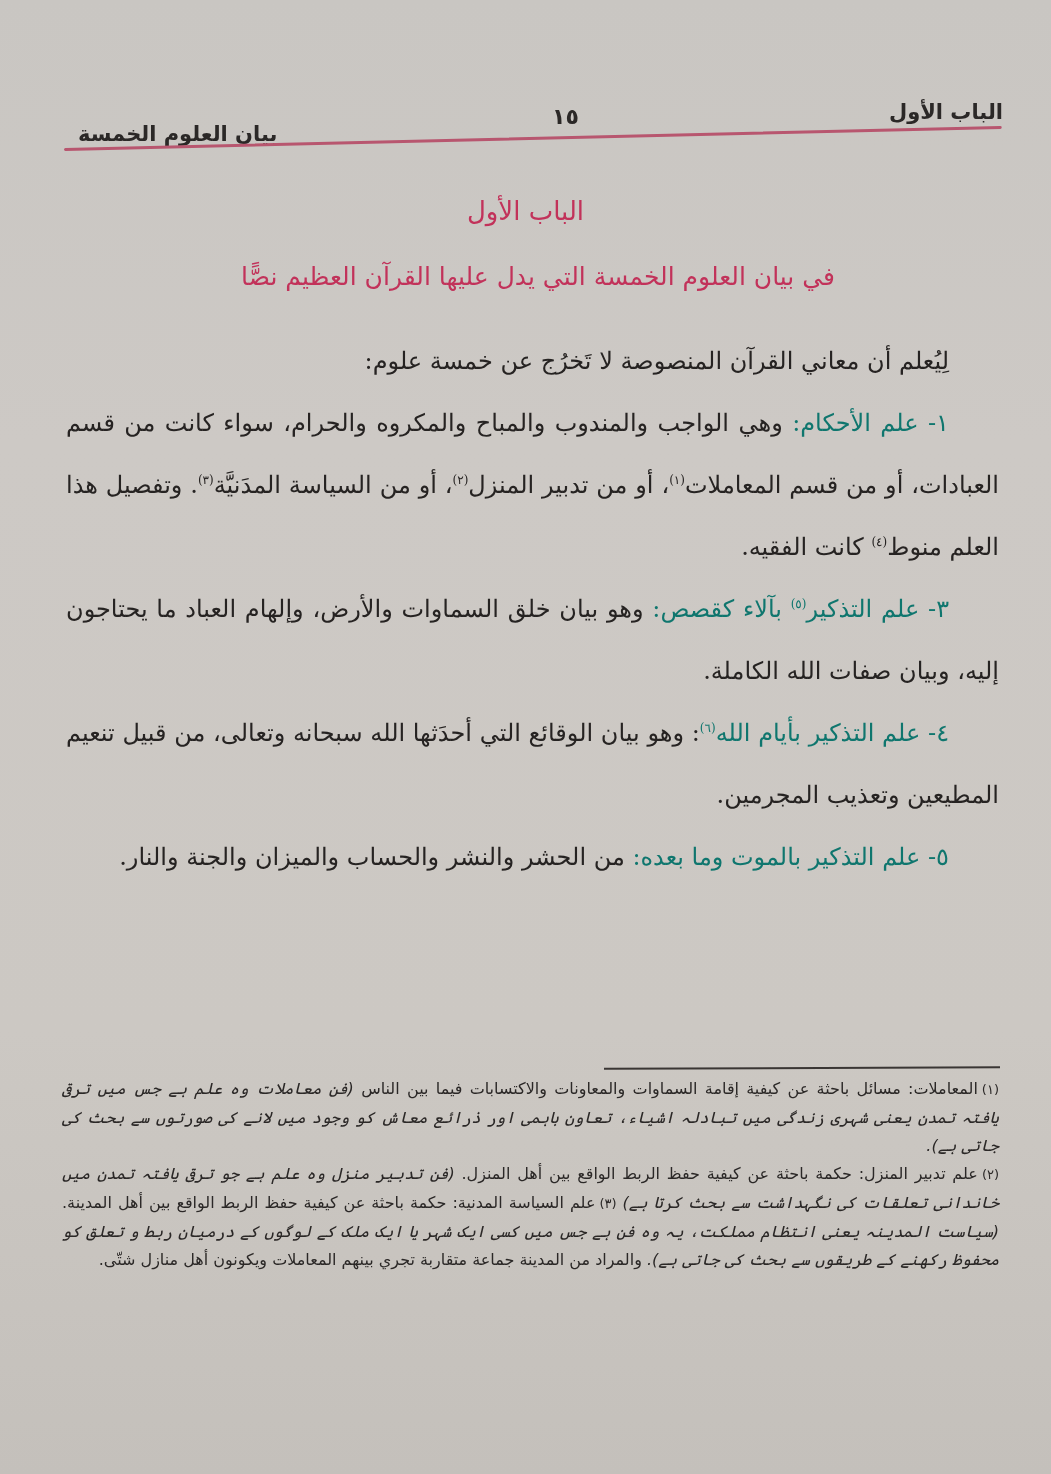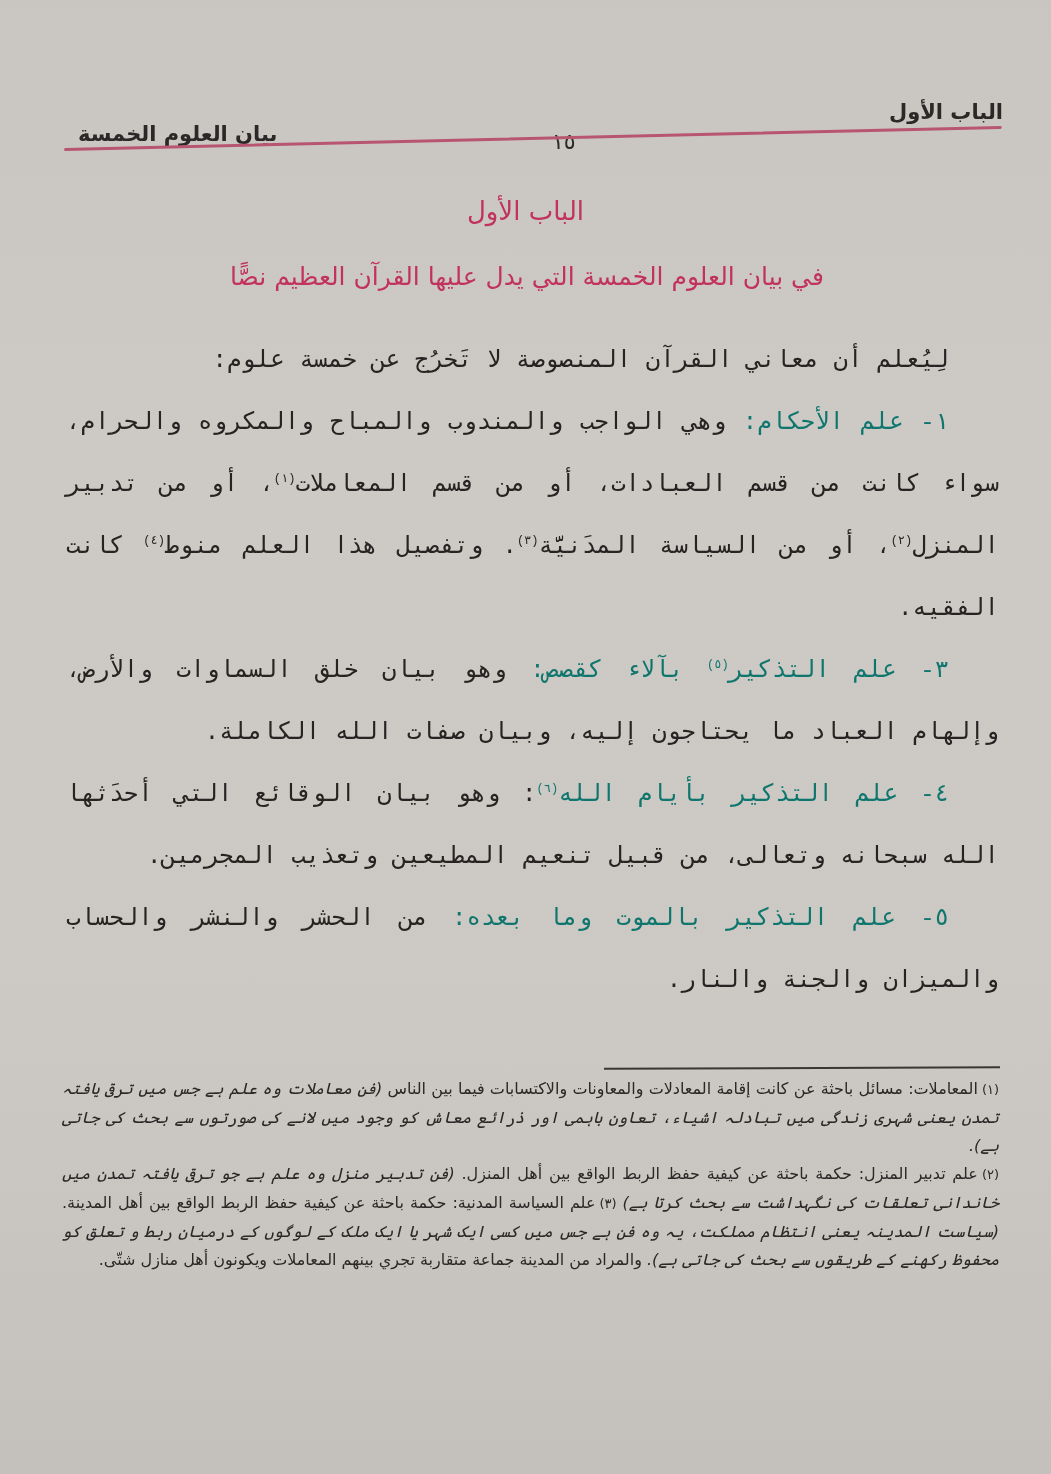--- a/index.html
+++ b/index.html
@@ -33,23 +33,23 @@
       right: 0;
       top: 0;
       font-size: 21px;
       font-weight: bold;
       color: #2b2827;
       direction: rtl;
     }
     .run-center {
       position: absolute;
       left: 490px;
-      top: 29px;
+      top: 4px;
       font-size: 22px;
-      font-weight: normal;
+      font-weight: bold;
       color: #2b2827;
       direction: rtl;
     }
     .run-left {
       position: absolute;
       left: 16px;
       top: 22px;
       font-size: 21px;
       font-weight: bold;
       color: #2b2827;
@@ -73,21 +73,21 @@
       top: 196px;
       text-align: center;
       font-size: 26px;
       color: #c2325a;
       direction: rtl;
     }
     .chapter-subtitle {
       position: absolute;
       left: 230px; right: 216px;
       top: 262px;
-      text-align: left;
+      text-align: right;
       font-size: 25px;
       color: #c2325a;
       direction: rtl;
       white-space: nowrap;
     }
     
     .body-text {
       position: absolute;
       left: 66px;
       right: 52px;
@@ -97,21 +97,20 @@
       font-family: "DejaVu Serif", serif;
       font-size: 24px;
       line-height: 62px;
       color: #262322;
     }
     .para {
       margin: 0;
     }
     .para.indent {
       text-indent: 50px;
-      font-family: Liberation Mono, monospace;
     }
     .para .label {
       color: #0f766e;
     }
     .para sup {
       font-size: 12px;
       line-height: 0;
       vertical-align: super;
     }
     .p-intro { margin-bottom: 0; }
@@ -173,17 +172,17 @@
 
     <p class="para indent"><span class="label">٤- علم التذكير بأيام الله</span><sup class="label">(٦)</sup><span>: وهو بيان الوقائع التي أحدَثها الله سبحانه وتعالى، من قبيل تنعيم المطيعين وتعذيب المجرمين.</span></p>
 
     <p class="para indent"><span class="label">٥- علم التذكير بالموت وما بعده:</span><span> من الحشر والنشر والحساب والميزان والجنة والنار.</span></p>
 
   </div>
 
   <div class="fn-rule"></div>
 
   <div class="footnotes">
-    <p class="fn"><span class="num">(١)</span><span>المعاملات: مسائل باحثة عن كانت إقامة المعادلات والمعاونات والاكتسابات فيما بين الناس</span><span class="urdu"> (فن معاملات وہ علم ہے جس میں ترقی یافتہ تمدن یعنی شہری زندگی میں تبادلہ اشیاء، تعاون باہمی اور ذرائع معاش کو وجود میں لانے کی صورتوں سے بحث کی جاتی ہے).</span></p>
+    <p class="fn"><span class="num">(١)</span><span>المعاملات: مسائل باحثة عن كيفية إقامة السماوات والمعاونات والاكتسابات فيما بين الناس</span><span class="urdu"> (فن معاملات وہ علم ہے جس میں ترقی یافتہ تمدن یعنی شہری زندگی میں تبادلہ اشیاء، تعاون باہمی اور ذرائع معاش کو وجود میں لانے کی صورتوں سے بحث کی جاتی ہے).</span></p>
     <p class="fn"><span class="num">(٢)</span><span>علم تدبير المنزل: حكمة باحثة عن كيفية حفظ الربط الواقع بين أهل المنزل.</span><span class="urdu"> (فن تدبیر منزل وہ علم ہے جو ترقی یافتہ تمدن میں خاندانی تعلقات کی نگہداشت سے بحث کرتا ہے)</span> <span class="num">(٣)</span><span>علم السياسة المدنية: حكمة باحثة عن كيفية حفظ الربط الواقع بين أهل المدينة.</span><span class="urdu"> (سیاست المدینہ یعنی انتظام مملکت، یہ وہ فن ہے جس میں کسی ایک شہر یا ایک ملک کے لوگوں کے درمیان ربط و تعلق کو محفوظ رکھنے کے طریقوں سے بحث کی جاتی ہے).</span><span> والمراد من المدينة جماعة متقاربة تجري بينهم المعاملات ويكونون أهل منازل شتّى.</span></p>
   </div>
 
 </div>
 
 </body></html>

